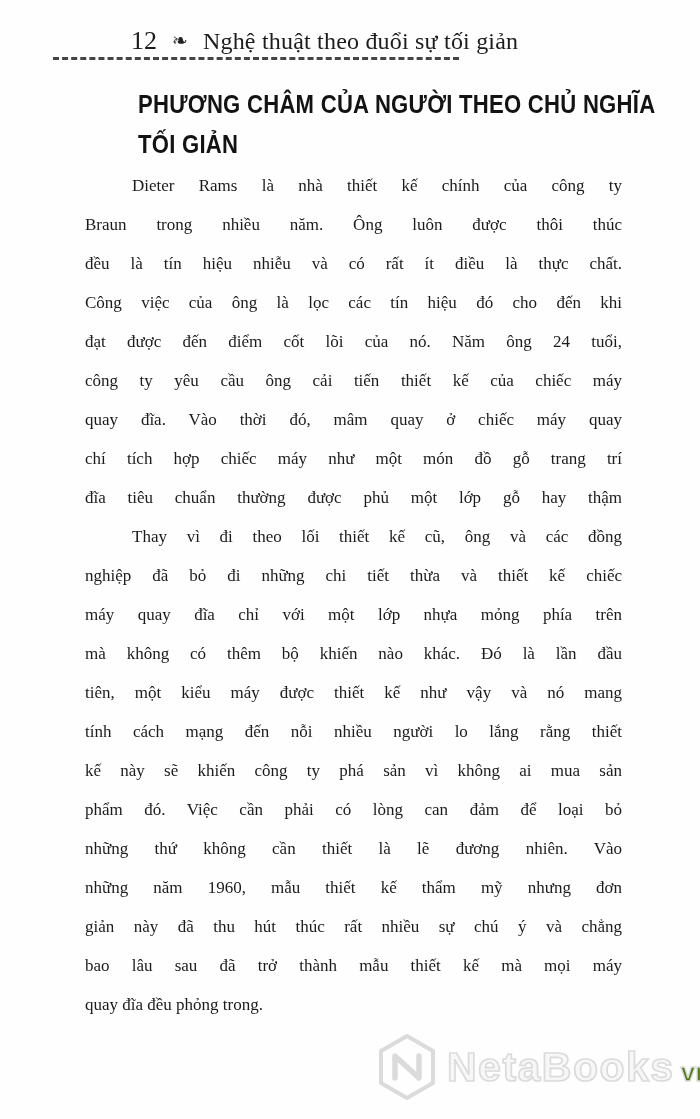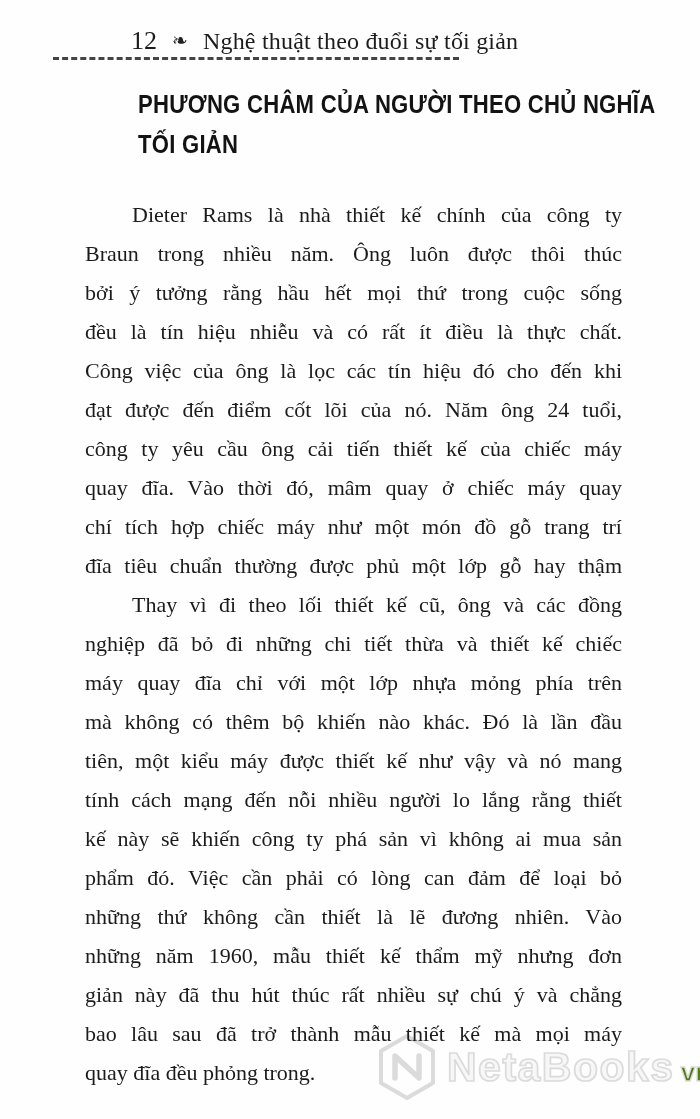--- a/index.html
+++ b/index.html
@@ -48,24 +48,23 @@
     transform-origin: 0 0;
     letter-spacing: 0.3px;
   }
   .heading-line { line-height: 40px; white-space: nowrap; }
 
   
   .body-block {
     position: absolute;
     top: 166px; left: 85px;
     width: 537px;
-    font-size: 22px;
+    font-size: 17px;
     color: #1b1b1b;
     z-index: 2;
-    margin-top: 29px;
   }
   .line {
     line-height: 39px;
     text-align: justify;
     text-align-last: justify;
   }
   .line.indent { text-indent: 47px; }
   .line.end { text-align-last: left; }
 
   
@@ -107,21 +106,20 @@
   <h1 class="chapter-heading">
 
   <div class="heading-line">PHƯƠNG CHÂM CỦA NGƯỜI THEO CHỦ NGHĨA</div>
       <div class="heading-line">TỐI GIẢN</div>
     </h1>
 
   <div class="body-block">
 
   <div class="line indent">Dieter Rams là nhà thiết kế chính của công ty</div>
       <div class="line">Braun trong nhiều năm. Ông luôn được thôi thúc</div>
-      <div class="line">bởi ý tưởng rằng hầu hết mọi thứ trong cuộc sống</div>
       <div class="line">đều là tín hiệu nhiễu và có rất ít điều là thực chất.</div>
       <div class="line">Công việc của ông là lọc các tín hiệu đó cho đến khi</div>
       <div class="line">đạt được đến điểm cốt lõi của nó. Năm ông 24 tuổi,</div>
       <div class="line">công ty yêu cầu ông cải tiến thiết kế của chiếc máy</div>
       <div class="line">quay đĩa. Vào thời đó, mâm quay ở chiếc máy quay</div>
       <div class="line">chí tích hợp chiếc máy như một món đồ gỗ trang trí</div>
       <div class="line">đĩa tiêu chuẩn thường được phủ một lớp gỗ hay thậm</div>
       <div class="line indent">Thay vì đi theo lối thiết kế cũ, ông và các đồng</div>
       <div class="line">nghiệp đã bỏ đi những chi tiết thừa và thiết kế chiếc</div>
       <div class="line">máy quay đĩa chỉ với một lớp nhựa mỏng phía trên</div>

